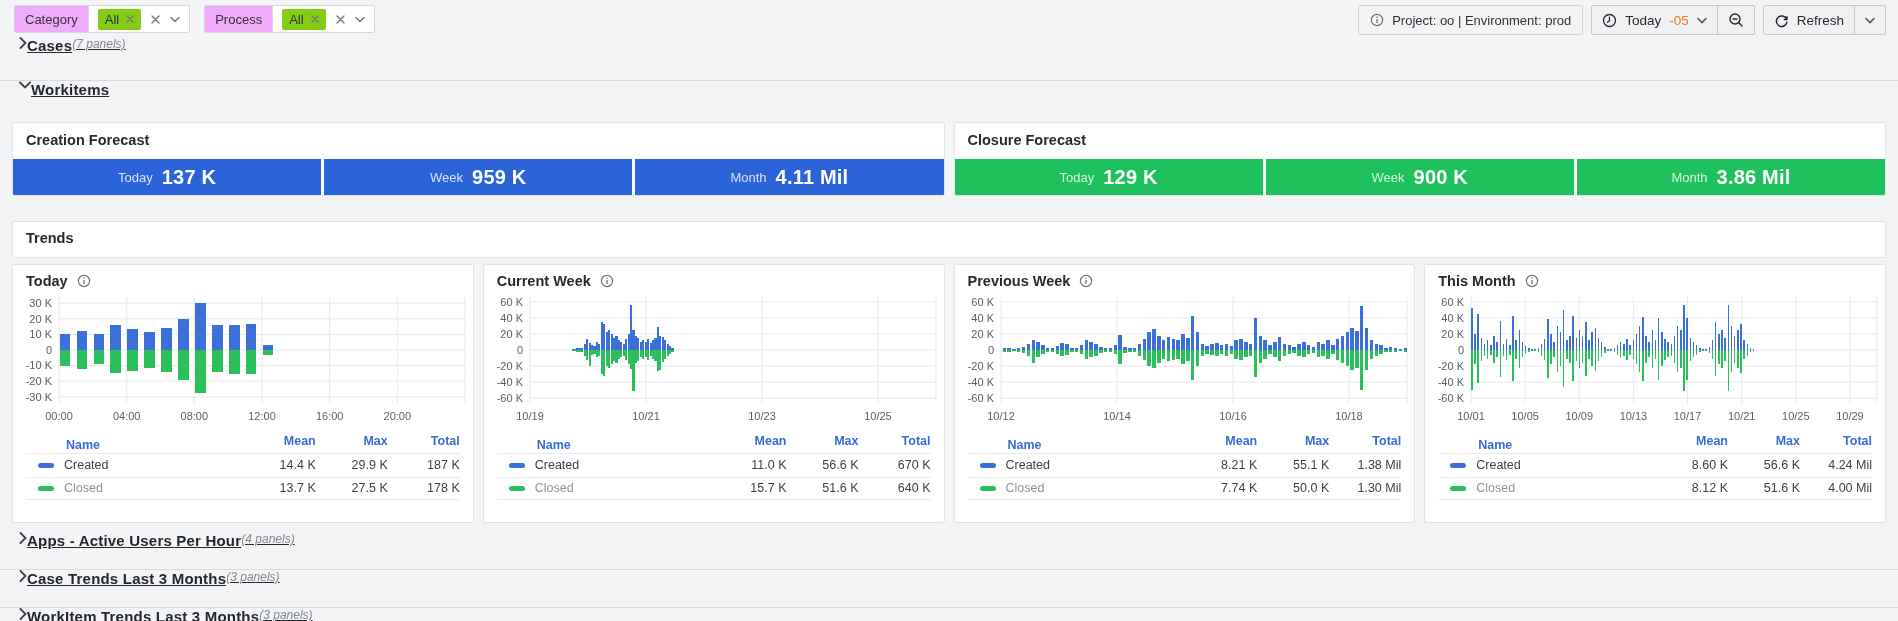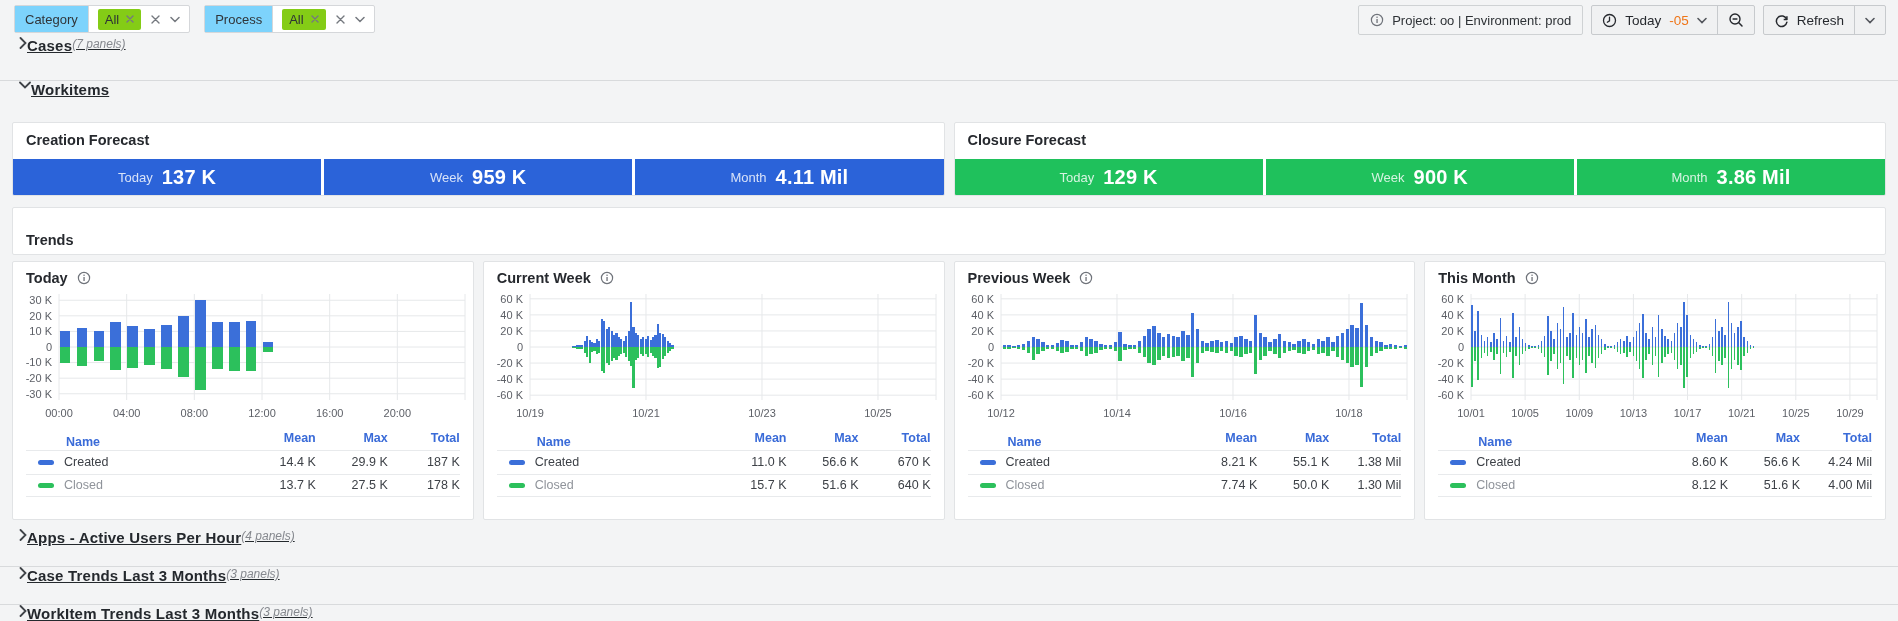--- a/index.html
+++ b/index.html
@@ -9,21 +9,21 @@
     font-family: "Liberation Sans", sans-serif;
     color: #24292d;
     overflow: hidden;
   }
   svg { display: block; }
 
   
   .topbar { display: flex; justify-content: space-between; align-items: flex-start; padding: 5px 12px 2px 14px; }
   .filters { display: flex; gap: 14px; }
   .filter { display: inline-flex; align-items: stretch; height: 28px; background: #fff; border: 1px solid #d5d7da; border-radius: 2px; }
-  .filter-label { display: flex; align-items: center; padding: 0 10px; font-size: 13px; color: #303438; background: #7dd3fc; border-right: 1px solid #d5d7da; }
+  .filter-label { display: flex; align-items: center; padding: 0 10px; font-size: 13px; color: #303438; background: #f0abfc; border-right: 1px solid #d5d7da; }
   .filter-value { display: flex; align-items: center; gap: 10px; padding: 0 9px; cursor: pointer; }
   .pill { display: flex; align-items: center; gap: 7px; background: #84cc16; border-radius: 2px; padding: 3px 7px; font-size: 13px; color: #2e3236; }
   .icon-x, .icon-caret { color: #75797f; display: flex; align-items: center; }
 
   .topbar-right { display: flex; gap: 8px; align-items: flex-start; }
   .badge { display: flex; align-items: center; gap: 8px; height: 30px; padding: 0 11px; border: 1px solid #cfd2d4; border-radius: 2px; font-size: 13px; color: #2e3236; cursor: pointer; }
   .btn-group { display: flex; align-items: stretch; height: 30px; border: 1px solid #c7cacd; border-radius: 2px; background: #f0f1f2; overflow: hidden; }
   .tbtn { display: flex; align-items: center; gap: 8px; padding: 0 10px; font-size: 13.5px; color: #26292e; cursor: pointer; background: transparent; border: none; font-family: inherit; }
   .tbtn + .tbtn { border-left: 1px solid #c7cacd; }
   .offset { color: #ef7518; }
@@ -43,21 +43,21 @@
   .panel { background: #fff; border: 1px solid #e1e3e5; border-radius: 2px; }
   .forecast-row { display: flex; gap: 9px; }
   .forecast-panel { flex: 1; height: 74px; position: relative; overflow: hidden; }
   .fp-title, .panel-title { font-size: 14.5px; font-weight: 600; color: #26292e; }
   .fp-title { padding: 9px 13px 0; cursor: pointer; display: inline-block; }
   .stat-bars { position: absolute; left: 0; right: 0; bottom: 0; height: 36px; display: flex; gap: 3px; }
   .stat { flex: 1; display: flex; align-items: center; justify-content: center; gap: 9px; }
   .stat-label { font-size: 13px; color: rgba(255,255,255,.82); }
   .stat-value { font-size: 20px; font-weight: 600; color: #fff; letter-spacing: .2px; }
 
-  .trends-panel { margin-top: 11px; height: 37px; padding: 23px 13px; }
+  .trends-panel { margin-top: 25px; height: 37px; padding: 7px 13px; }
 
   .trend-row { display: flex; gap: 9px; margin-top: 6px; margin-bottom: 9px; }
   .trend-panel { flex: 1; height: 259px; display: flex; flex-direction: column; overflow: hidden; }
   .tp-head { display: flex; align-items: center; gap: 9px; padding: 8px 13px 2px; }
   .tp-head .panel-title { cursor: pointer; }
   .info { color: #6f737a; display: flex; cursor: pointer; }
 
   .legend { margin: 0 13px 4px; font-size: 12.5px; }
   .lg-head { display: flex; align-items: center; height: 24px; color: #3a6bd8; font-weight: 600; cursor: pointer; }
   .lg-row { display: flex; align-items: center; height: 23.5px; border-top: 1px solid #e8eaec; }

